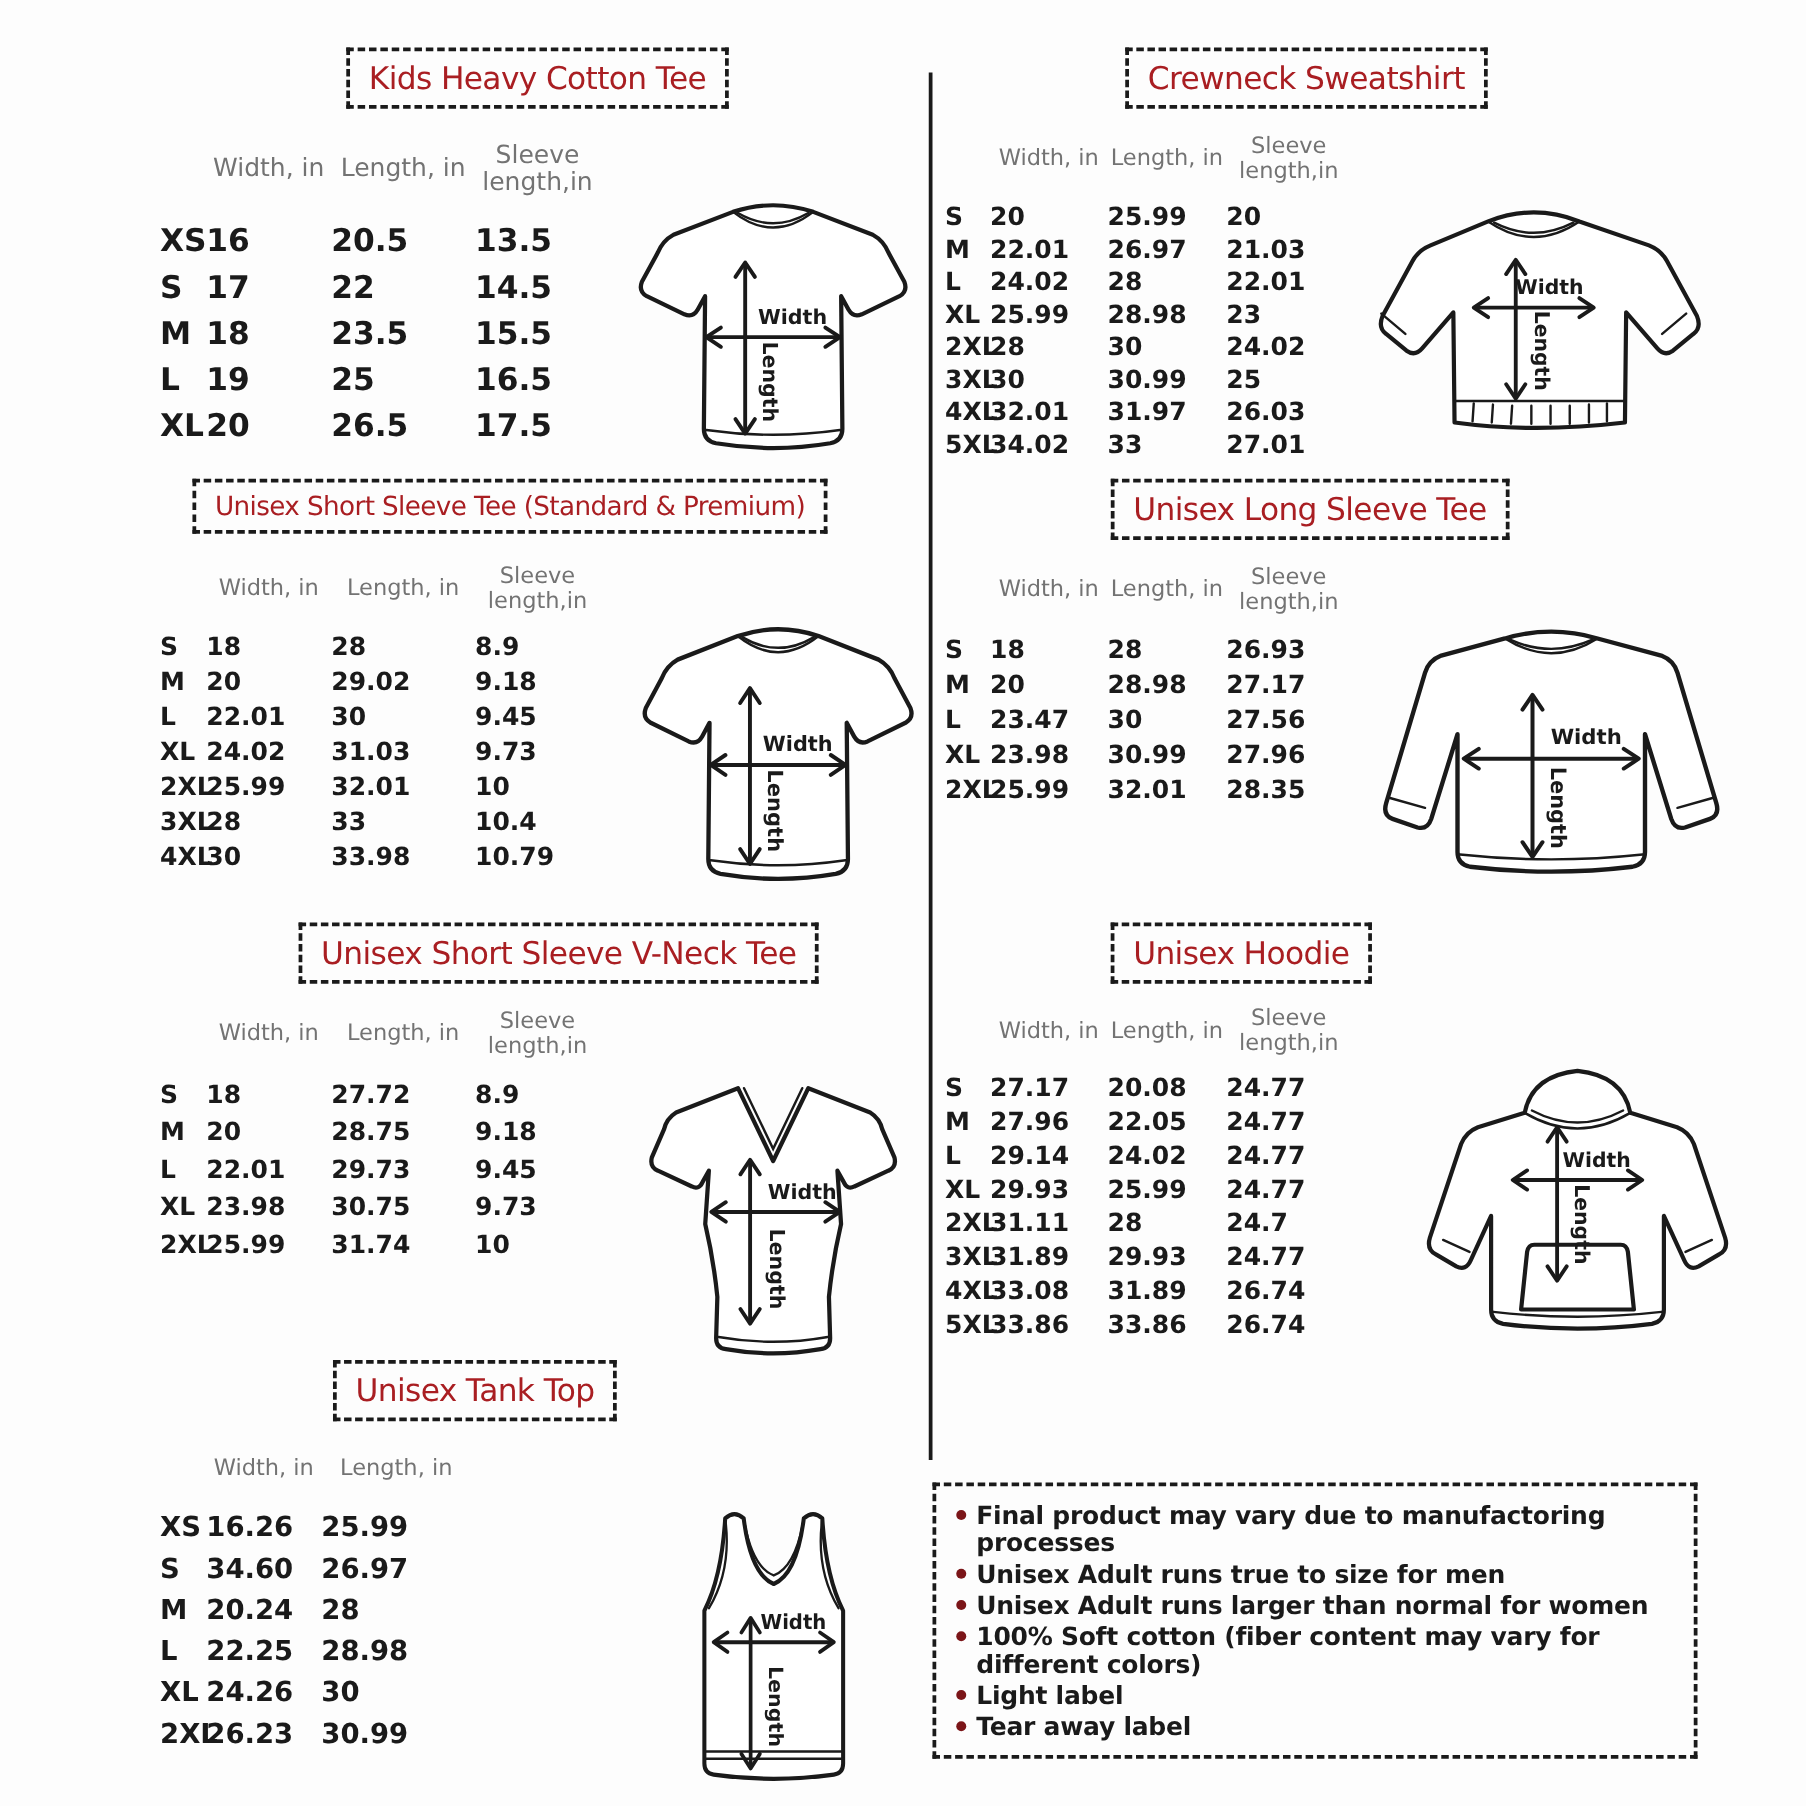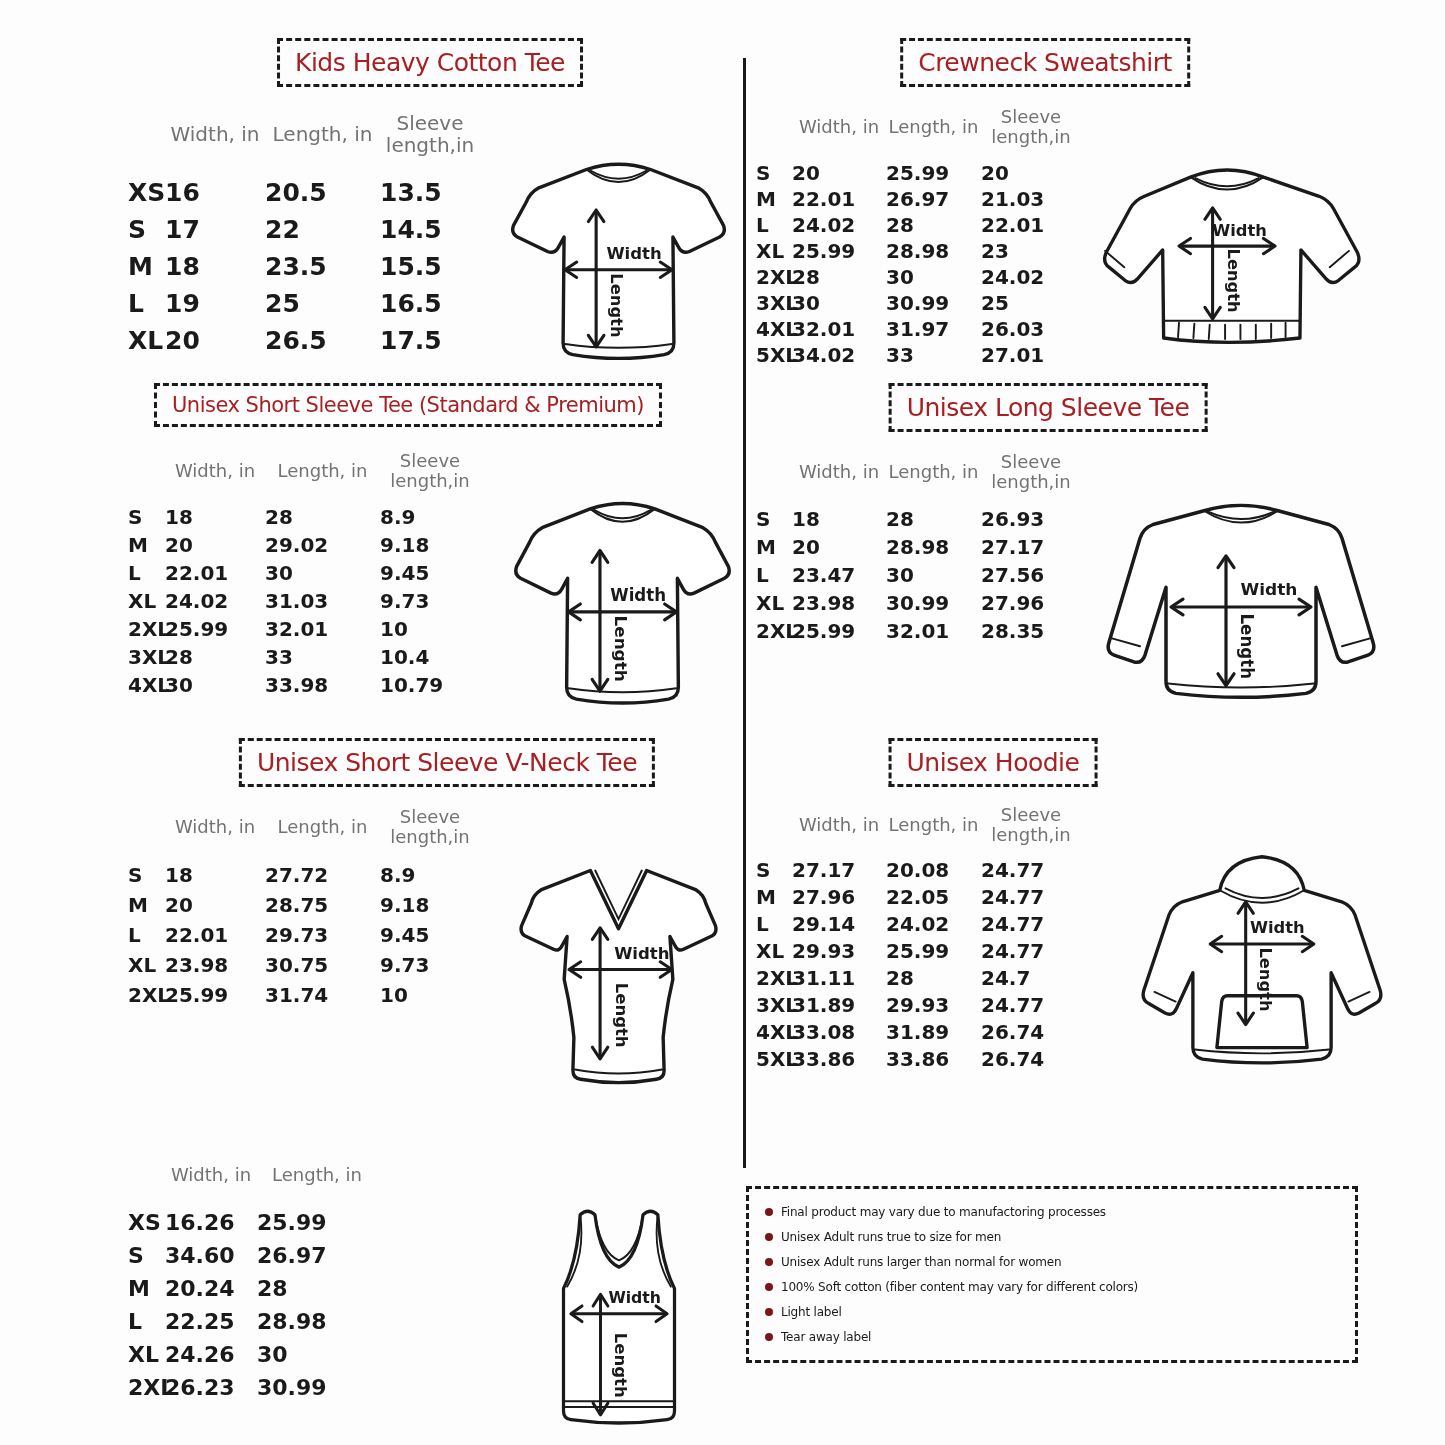--- a/index.html
+++ b/index.html
@@ -34,21 +34,21 @@
   .s-tank .trow{height:33px;font-size:22px}
   .s-tank .thead{height:62px}
   .illus{position:absolute;overflow:visible}
   .illus .g{fill:#fff;stroke:#1a1a1a;stroke-width:3.5;stroke-linejoin:round;stroke-linecap:round}
   .illus .thin{fill:none;stroke:#1a1a1a;stroke-width:2;stroke-linecap:round}
   .illus .arrow{fill:none;stroke:#1a1a1a;stroke-width:3.2;stroke-linecap:round;stroke-linejoin:round}
   .illus text{font-weight:bold;font-size:17px;fill:#1a1a1a;font-family:"DejaVu Sans",sans-serif}
   .notes-box{position:absolute;left:746px;top:1186px;width:612px;border:3px dashed #1a1a1a;padding:12px 14px;display:flex;flex-direction:column;gap:3px;background:#fdfdfd}
   .note{display:flex;align-items:flex-start}
   .dot{width:8px;height:8px;border-radius:50%;background:#7b1518;margin:7px 8px 0 2px;flex:none}
-  .note-text{font-weight:normal;font-size:12px;line-height:22px;letter-spacing:-0.2px}
+  .note-text{font-weight:bold;font-size:20px;line-height:22px;letter-spacing:-0.2px}
 </style>
 </head>
 <body>
 
 <div class="divider"></div>
 
 <section class="panel s-kids" style="left:0;top:38px;width:744px;height:345px">
   <div class="title-box" style="left:430px">
     <span class="title">Kids Heavy Cotton Tee</span>
   </div>
@@ -484,20 +484,23 @@
       <line class="arrow" x1="133" y1="56" x2="133" y2="180"></line>
       <polyline class="arrow" points="125,66 133,54 141,66"></polyline>
       <polyline class="arrow" points="125,170 133,182 141,170"></polyline>
     </g>
     <text x="166" y="87" text-anchor="middle">Width</text>
     <text x="148" y="135" transform="rotate(90 148,135)" text-anchor="middle">Length</text>
   </svg>
 </section>
 
 <section class="panel s-tank" style="left:0;top:1088px;width:744px;height:357px">
+  <div class="title-box" style="left:380px">
+    <span class="title">Unisex Tank Top</span>
+  </div>
   <div class="table tank-grid" style="left:128px;top:56px">
     <div class="thead">
       <span class="h"></span>
       <span class="h">Width, in</span>
       <span class="h">Length, in</span>
     </div>
     <div class="tbody">
         <div class="trow">
           <span class="size">XS</span>
           <span class="val">16.26</span>

